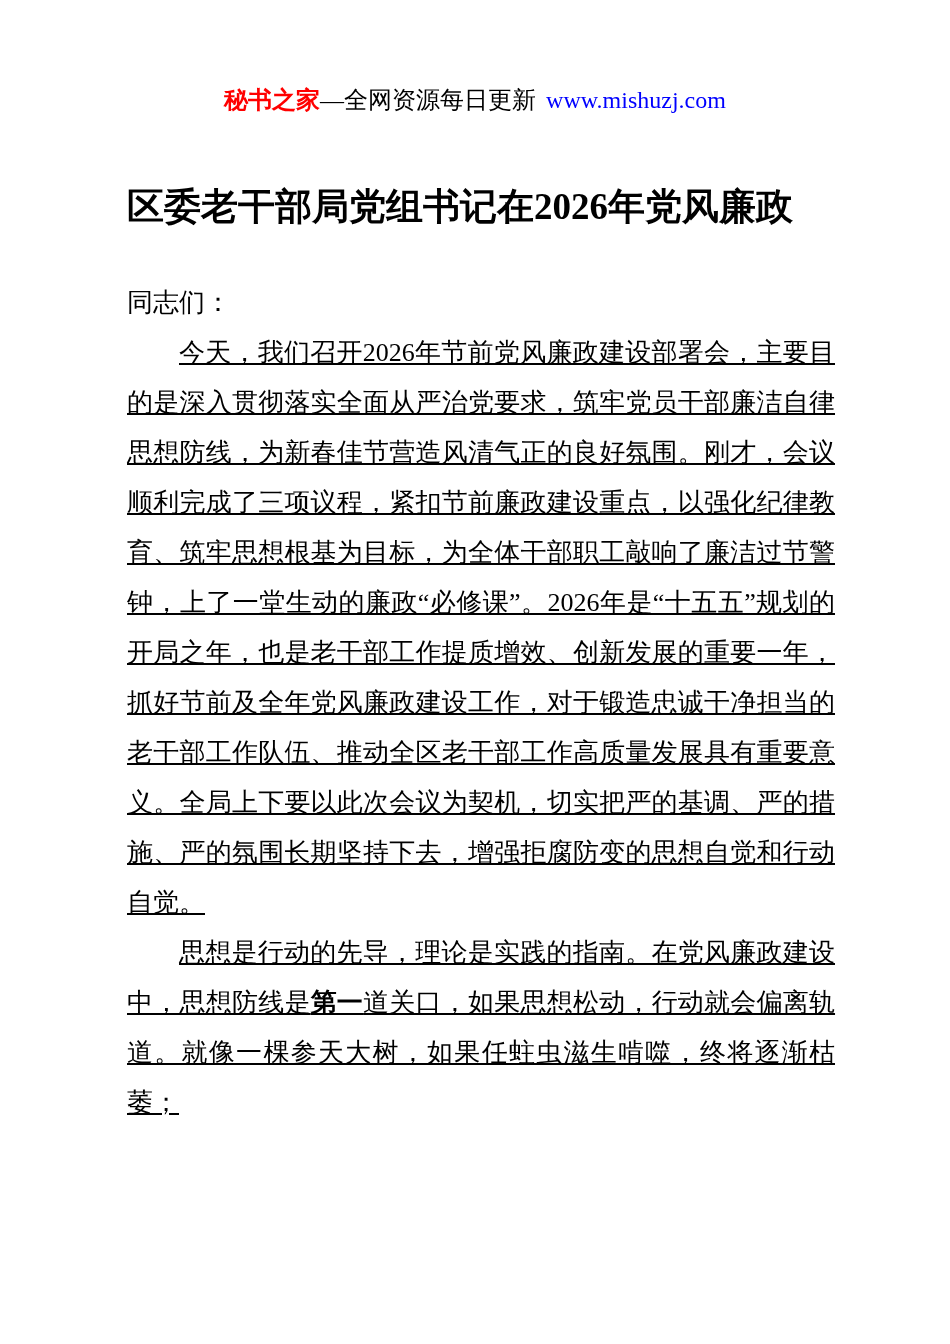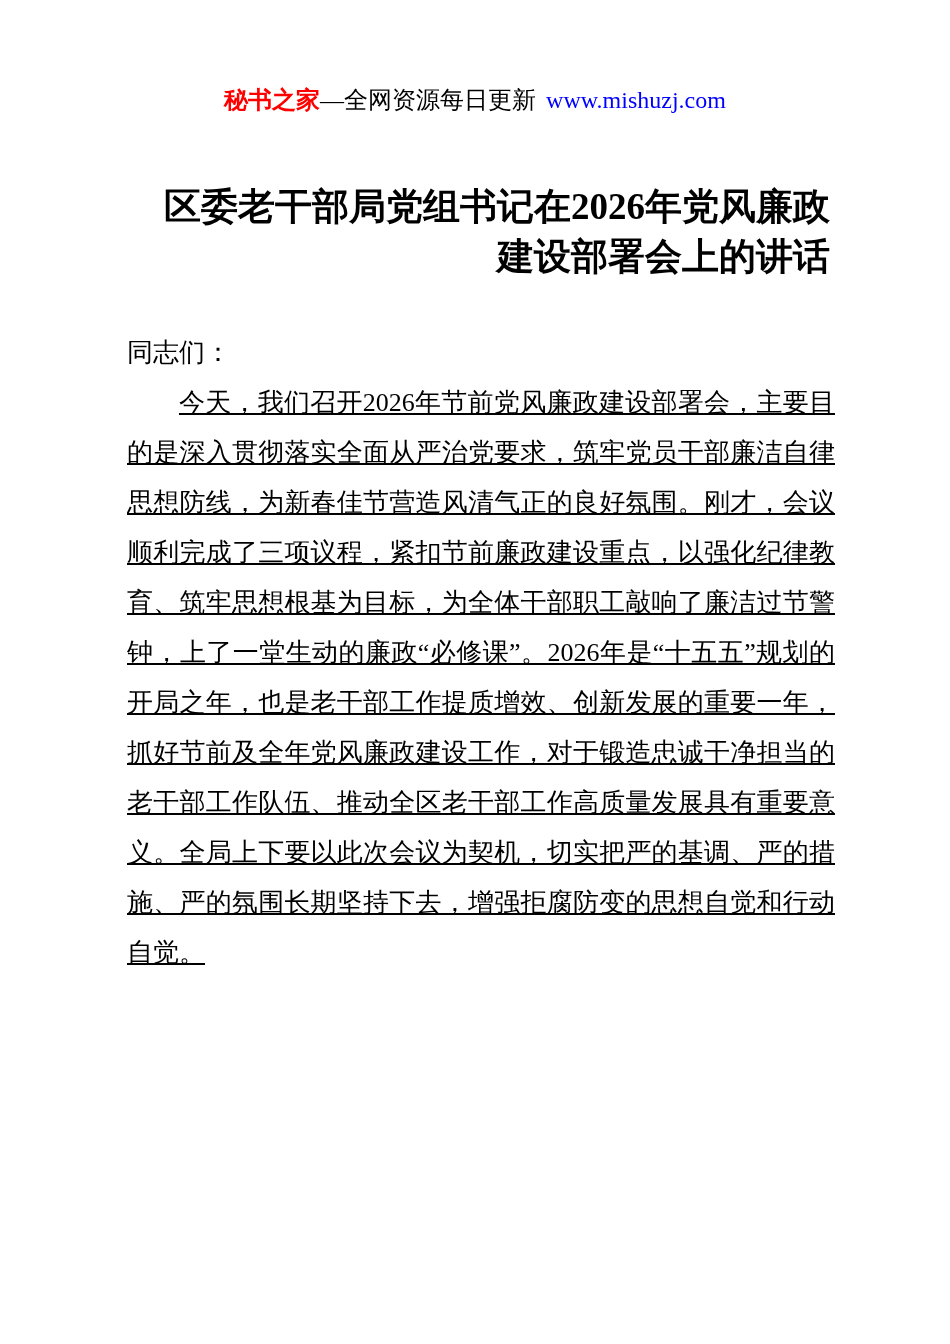--- a/index.html
+++ b/index.html
@@ -39,21 +39,21 @@
   }
   .site-header .url {
     color: #0000ff;
     margin-left: 10px;
   }
   .doc-title {
     margin: 66px 120px 0 127px;
     font-size: 37px;
     font-weight: bold;
     line-height: 50px;
-    text-align: right;
+    text-align: left;
   }
   .doc-title .title-line {
     display: block;
   }
   .doc-body {
     margin: 46px 115px 0 127px;
     font-size: 26px;
     line-height: 50px;
     text-align: justify;
     text-justify: inter-ideograph;
@@ -80,21 +80,21 @@
 <body>
 
 <div class="page">
 
   <div class="site-header">
     <span class="brand">秘书之家</span><span class="dash">—</span><span class="tagline">全网资源每日更新</span><span class="url">www.mishuzj.com</span>
   </div>
 
   <h1 class="doc-title">
     <span class="title-line">区委老干部局党组书记在2026年党风廉政</span>
-    <span class="title-line">建设部署会上的讲话</span>
   </h1>
 
   <div class="doc-body">
     <p class="salutation">同志们：</p>
     <p class="para">今天，我们召开2026年节前党风廉政建设部署会，主要目的是深入贯彻落实全面从严治党要求，筑牢党员干部廉洁自律思想防线，为新春佳节营造风清气正的良好氛围。刚才，会议顺利完成了三项议程，紧扣节前廉政建设重点，以强化纪律教育、筑牢思想根基为目标，为全体干部职工敲响了廉洁过节警钟，上了一堂生动的廉政“必修课”。2026年是“十五五”规划的开局之年，也是老干部工作提质增效、创新发展的重要一年，抓好节前及全年党风廉政建设工作，对于锻造忠诚干净担当的老干部工作队伍、推动全区老干部工作高质量发展具有重要意义。全局上下要以此次会议为契机，切实把严的基调、严的措施、严的氛围长期坚持下去，增强拒腐防变的思想自觉和行动自觉。</p>
+    <p class="para"><span>思想是行动的先导，理论是实践的指南。在党风廉政建设中，思想防线是</span><span class="emph">第一</span><span>道关口，如果思想松动，行动就会偏离轨道。就像一棵参天大树，如果任蛀虫滋生啃噬，终将逐渐枯萎；</span></p>
   </div>
 
 </div>
 
 </body></html>

